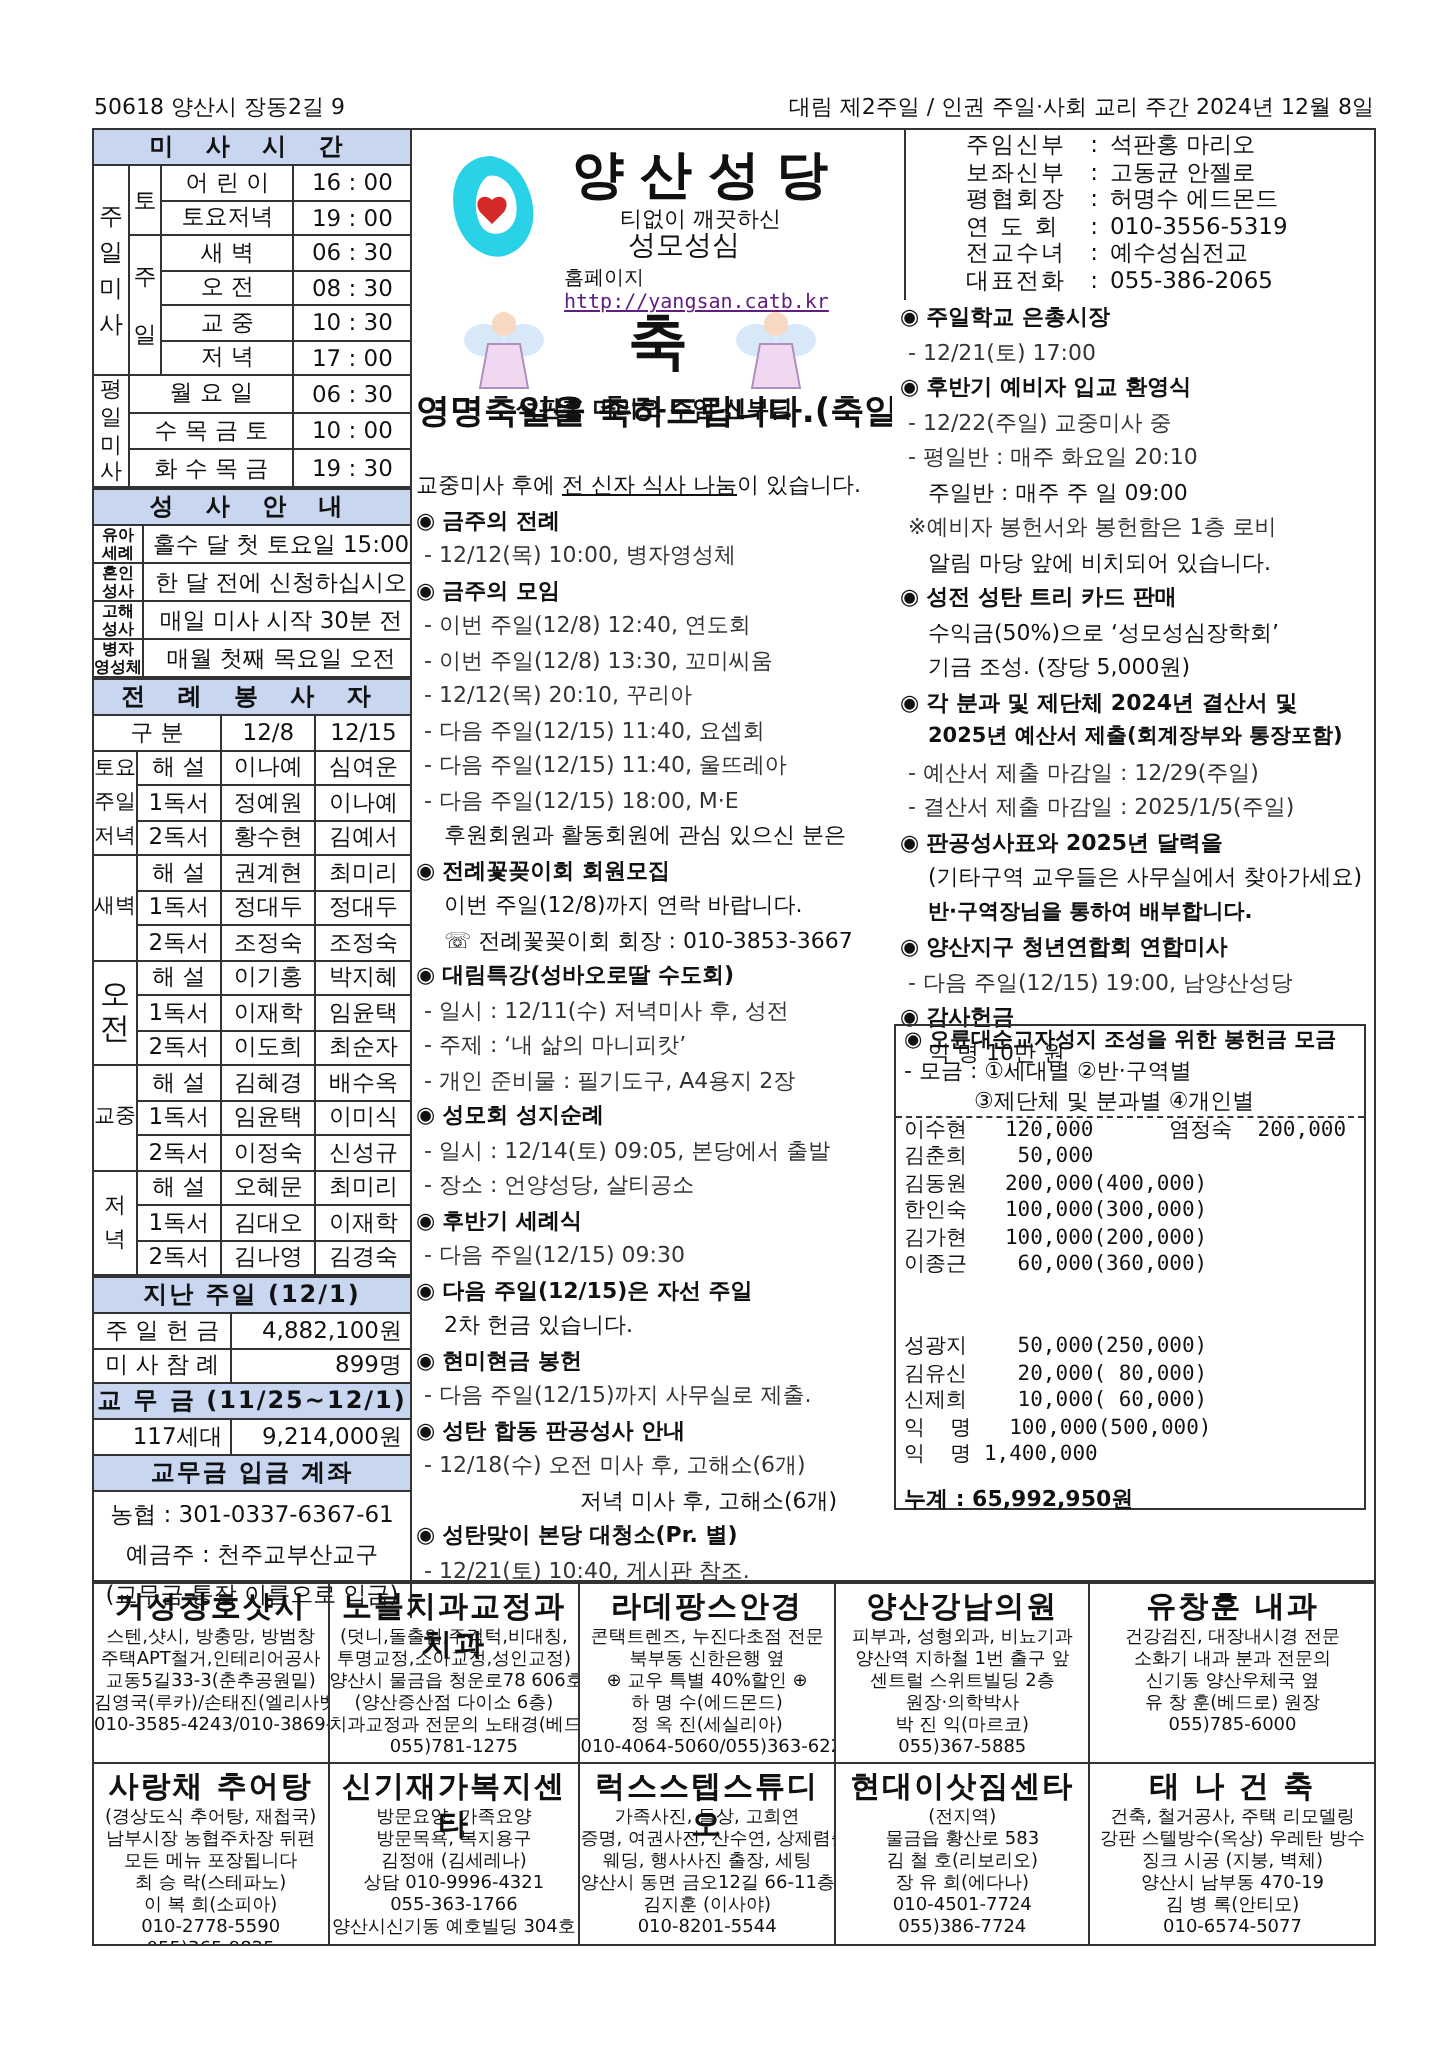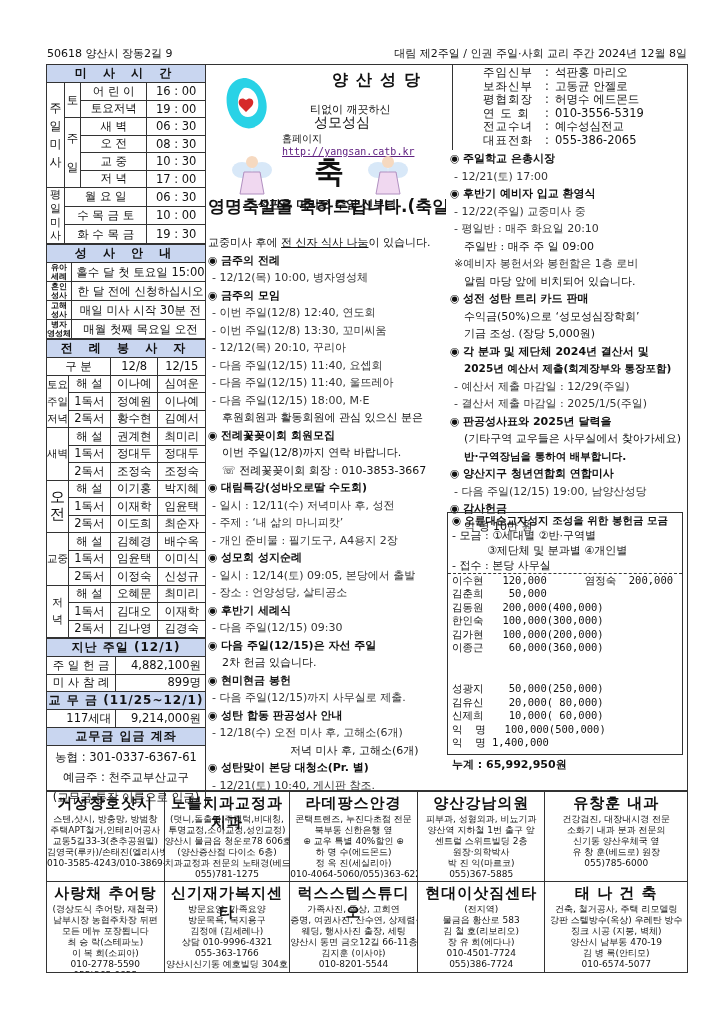--- a/index.html
+++ b/index.html
@@ -16,21 +16,21 @@
   .bluehdr { background: #c9d6f0; font-weight: bold; letter-spacing: 6px; font-size: 12px; }
   .vert { writing-mode: horizontal-tb; line-height: 1.5; font-size: 12px; }
   .tiny { font-size: 8px; line-height: 9px; font-weight: bold; }
   .l { text-align: center; padding-left: 4px; }
   .r { text-align: right; padding-right: 4px; }
   .bold { font-weight: bold; }
 
   
   .logo-area { position: absolute; top: 64px; left: 206px; width: 246px; height: 86px; }
   .logo { position: absolute; left: 16px; top: 10px; width: 48px; height: 58px; }
-  .parish-name { position: absolute; left: 80px; top: 6px; font-size: 16px; font-weight: bold; letter-spacing: 8px; margin-left: 46px; }
+  .parish-name { position: absolute; left: 80px; top: 6px; font-size: 26px; font-weight: bold; letter-spacing: 8px; }
   .motto1 { position: absolute; left: 104px; top: 38px; font-size: 11px; }
   .motto2 { position: absolute; left: 108px; top: 50px; font-size: 14px; }
   .homepage { position: absolute; left: 76px; top: 68px; font-size: 10px; }
   .homepage a { color: #602080; text-decoration: underline; font-family: "DejaVu Sans Mono", monospace; font-size: 10px; }
 
   .staff { position: absolute; top: 64px; left: 452px; width: 236px; height: 86px; border-left: 1px solid #333; padding: 2px 0 0 30px; }
   .staff-row { font-size: 11.5px; height: 13.5px; line-height: 13.5px; display: flex; }
   .staff-row .k { width: 56px; letter-spacing: 1px; }
   .staff-row .c { width: 16px; text-align: center; }
 
@@ -402,21 +402,20 @@
       <div class="line h">감사헌금</div>
       <div class="line ind">익 명 10만 원</div>
     </div>
 </div>
 
 <div class="donation-box">
   <div class="line h" style="font-size:10.5px;padding-left:4px">오륜대순교자성지 조성을 위한 봉헌금 모금</div>
   <div id="don-lines">
       <div class="line" style="white-space: pre;">- 모금 : ①세대별 ②반·구역별</div>
       <div class="line" style="white-space: pre;">          ③제단체 및 분과별 ④개인별</div>
-      <div class="line" style="white-space: pre;">- 접수 : 본당 사무실</div>
     </div>
   <div class="sep"></div>
   <div class="dlist" id="don-entries">
       <div class="line" style="white-space: pre;">이수현   120,000      염정숙  200,000</div>
       <div class="line" style="white-space: pre;">김춘희    50,000</div>
       <div class="line" style="white-space: pre;">김동원   200,000(400,000)</div>
       <div class="line" style="white-space: pre;">한인숙   100,000(300,000)</div>
       <div class="line" style="white-space: pre;">김가현   100,000(200,000)</div>
       <div class="line" style="white-space: pre;">이종근    60,000(360,000)</div>
       <div class="line" style="white-space: pre; margin-top: 28px;">성광지    50,000(250,000)</div>

